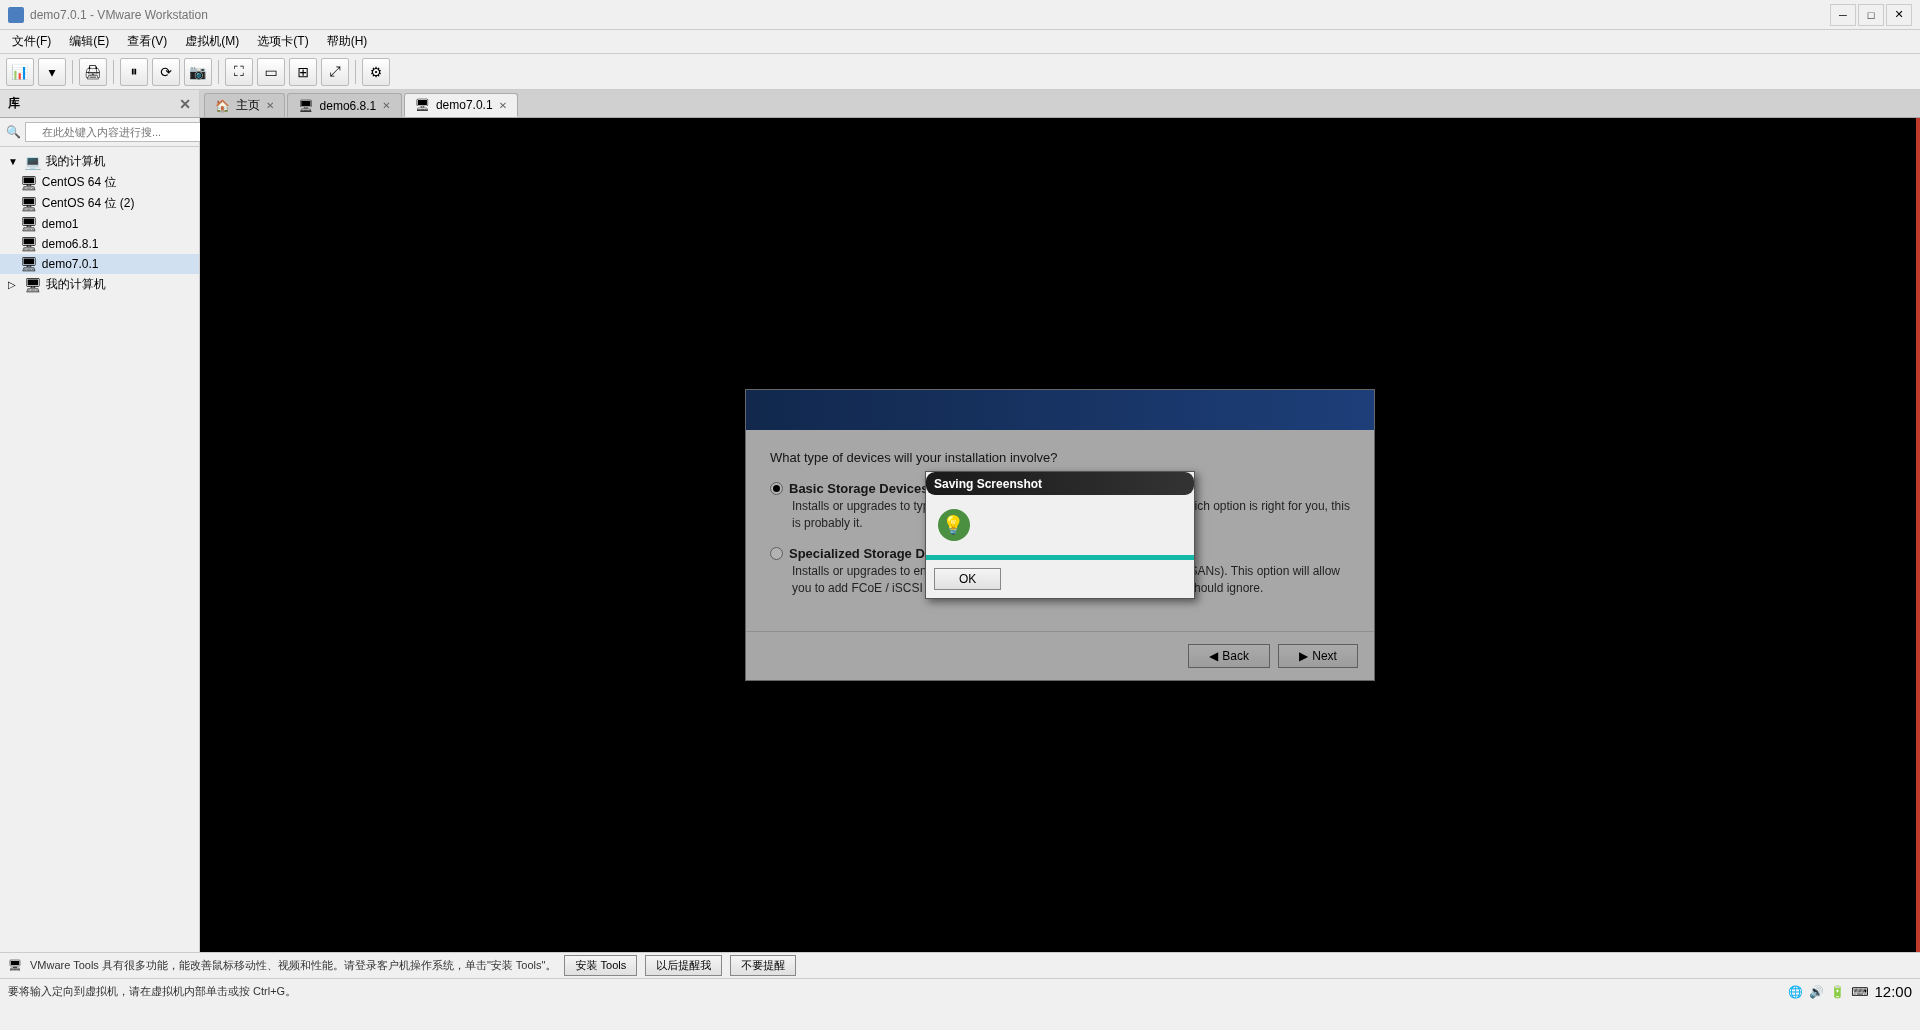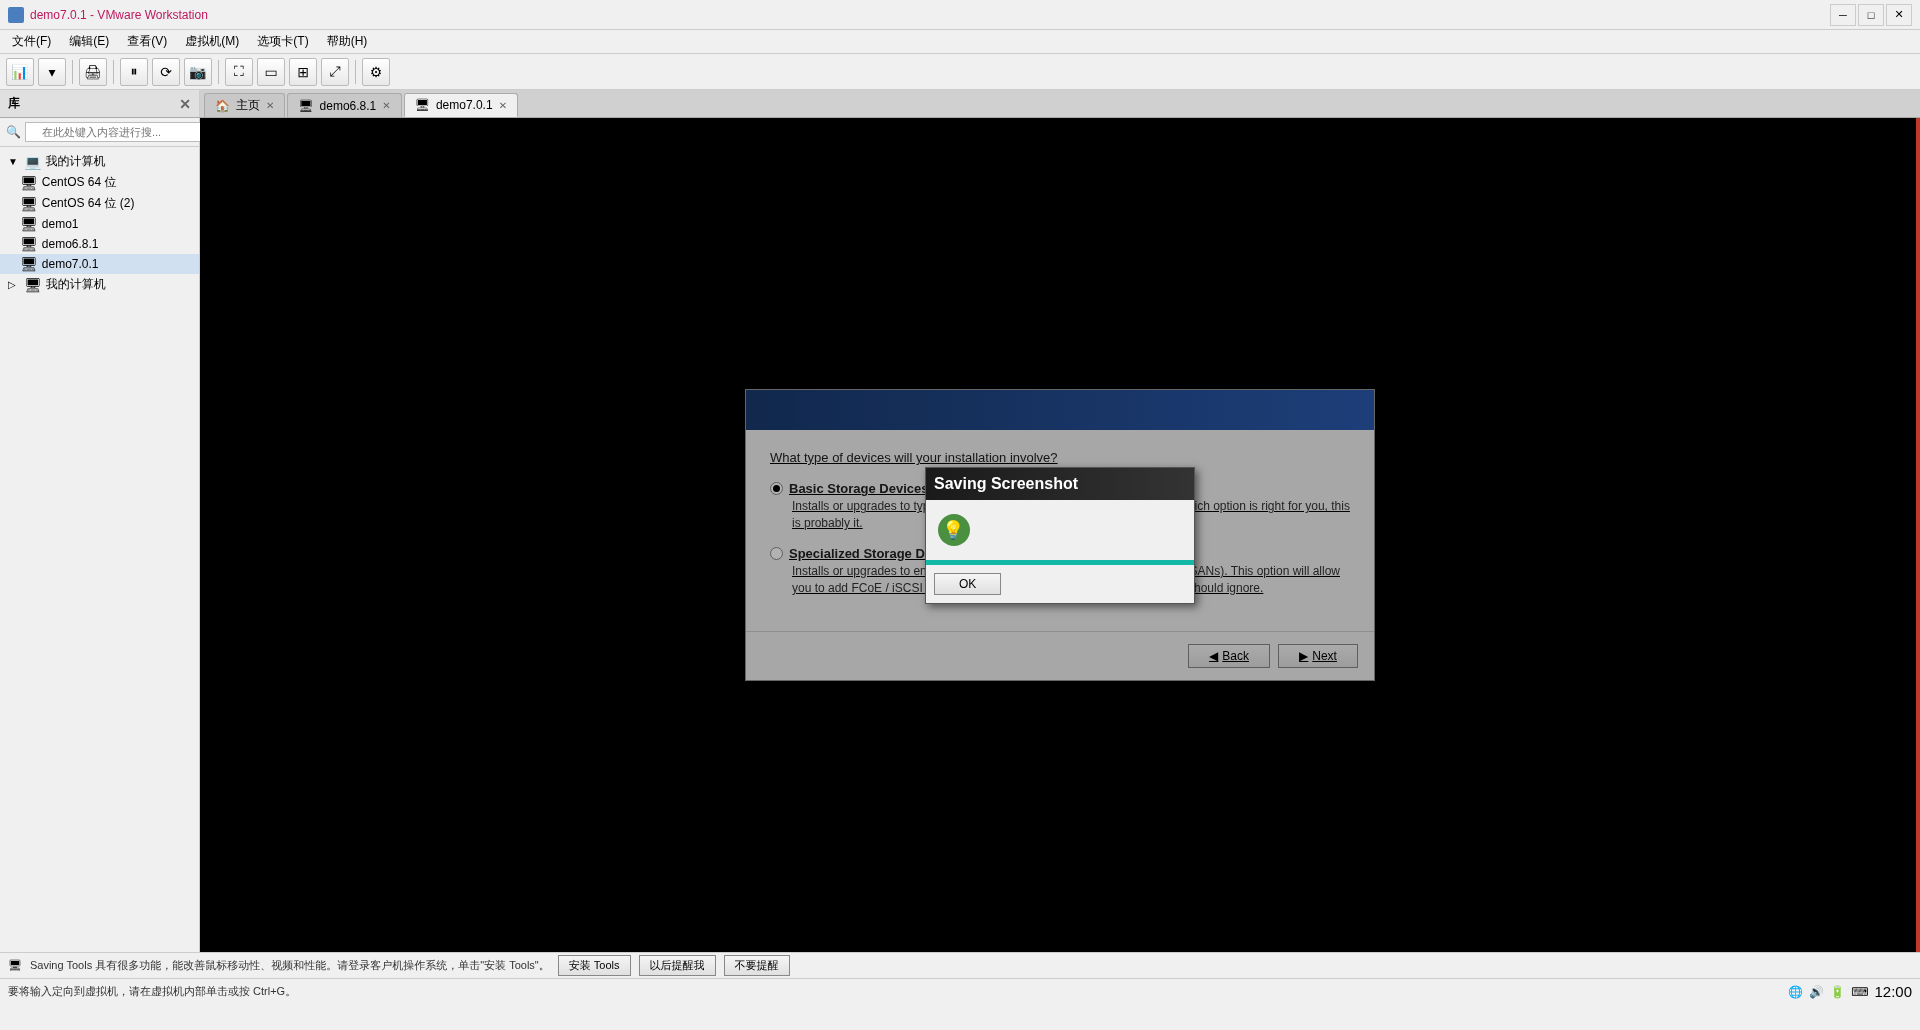--- a/index.html
+++ b/index.html
@@ -9,21 +9,21 @@
     .title-bar {
       height: 30px;
       background: #f0f0f0;
       display: flex;
       align-items: center;
       padding: 0 8px;
       border-bottom: 1px solid #ccc;
       user-select: none;
     }
     .title-bar-icon { width: 16px; height: 16px; margin-right: 6px; background: #4a7ebf; border-radius: 2px; }
-    .title-bar-text { flex: 1; font-size: 12px; color: #be185d; }
+    .title-bar-text { flex: 1; font-size: 12px; color: #737373; }
     .title-bar-controls { display: flex; gap: 2px; }
     .title-bar-btn {
       width: 26px; height: 22px;
       border: 1px solid #ccc;
       background: #f0f0f0;
       cursor: pointer;
       display: flex; align-items: center; justify-content: center;
       font-size: 11px;
     }
 
@@ -133,21 +133,20 @@
       align-items: center;
       justify-content: center;
     }
 
     
     .installer-panel {
       width: 630px;
       background: #efefef;
       border: 1px solid #666;
       position: relative;
-      text-decoration: underline;
     }
     .installer-header {
       height: 40px;
       background: linear-gradient(to right, #1a3a6e, #2a5aae);
       display: flex;
       align-items: center;
       padding: 0 16px;
     }
     .installer-body {
       padding: 20px 24px;
@@ -220,28 +219,29 @@
       justify-content: center;
       background: rgba(0,0,0,0.3);
     }
     .dialog {
       width: 270px;
       border: 1px solid #555;
       background: #f0f0f0;
       box-shadow: 3px 3px 8px rgba(0,0,0,0.5);
     }
     .dialog-title-bar {
-      height: 32px;
+      height: 23px;
       background: linear-gradient(to right, #1a1a1a, #333);
       display: flex;
       align-items: center;
       padding: 0 8px;
-      font-size: 16px;
+      font-size: 12px;
       color: white;
       font-weight: bold;
+      border-radius: 9px;
     }
     .dialog-body {
       padding: 14px 12px;
       display: flex;
       gap: 10px;
       align-items: flex-start;
     }
     .dialog-icon {
       width: 32px; height: 32px;
       background: #4a9040;
@@ -473,21 +473,21 @@
             <button class="dialog-ok-btn">OK</button>
           </div>
         </div>
       </div>
     </div>
   </div>
 </div>
 
 <div class="vmware-tools-bar">
   <span>🖥</span>
-  <span class="vmware-tools-text">Saving Tools 具有很多功能，能改善鼠标移动性、视频和性能。请登录客户机操作系统，单击"安装 Tools"。</span>
+  <span class="vmware-tools-text">VMware Tools 具有很多功能，能改善鼠标移动性、视频和性能。请登录客户机操作系统，单击"安装 Tools"。</span>
   <button class="vmware-tools-btn">安装 Tools</button>
   <button class="vmware-tools-btn">以后提醒我</button>
   <button class="vmware-tools-btn">不要提醒</button>
 </div>
 
 <div class="status-bar">
   <span style="font-size:11px; color:#333;">要将输入定向到虚拟机，请在虚拟机内部单击或按 Ctrl+G。</span>
   <div class="bottom-bar-right" style="margin-left:auto; display:flex; gap:6px; align-items:center;">
     <span>🌐</span>
     <span>🔊</span>

